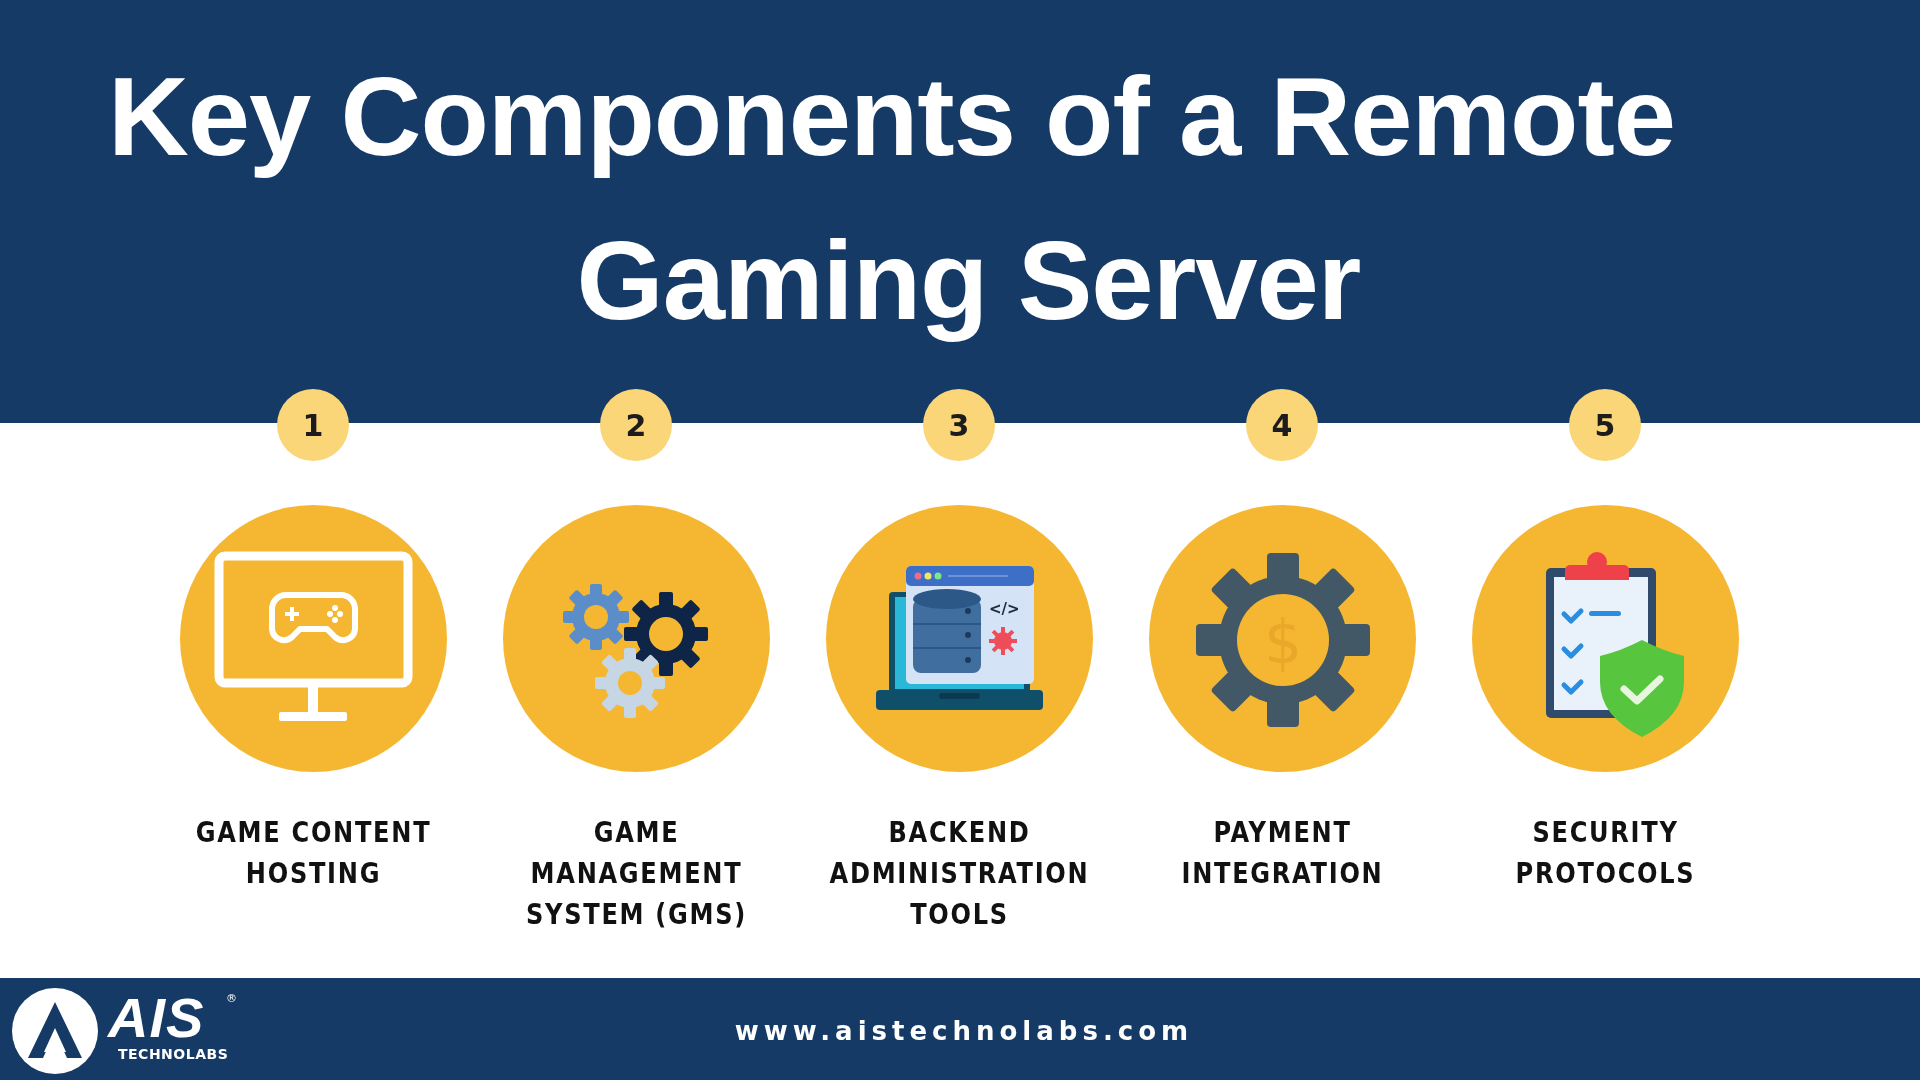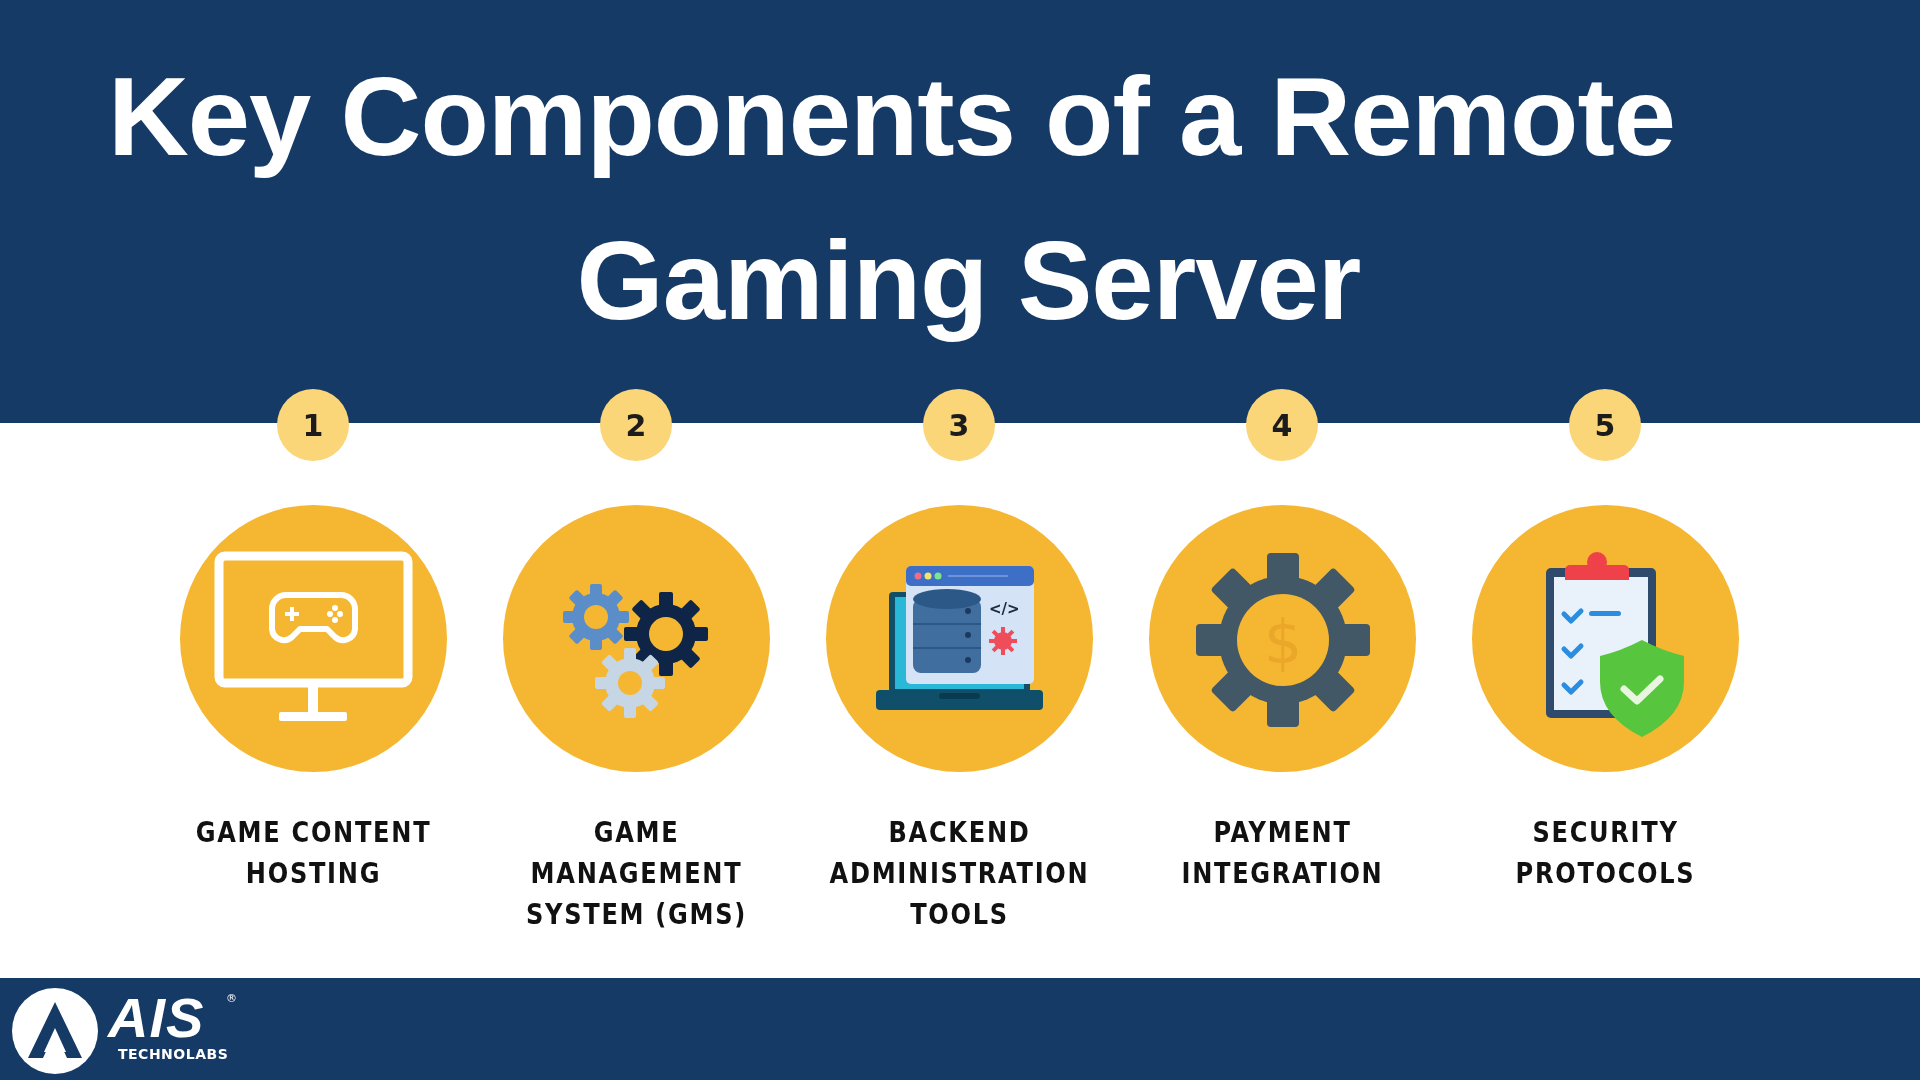--- a/index.html
+++ b/index.html
@@ -182,13 +182,14 @@
     <div class="logo-circle">
       <svg viewBox="0 0 86 86" width="86" height="86">
         <path d="M43 14 L70 70 H55 L43 44 L31 70 H16 Z" fill="#163a66"></path>
         <path d="M43 40 L54 64 H32 Z" fill="#ffffff"></path>
       </svg>
     </div>
     <div class="logo-text">AIS</div>
     <div class="logo-reg">®</div>
     <div class="logo-sub">TECHNOLABS</div>
   </div>
+  <div class="url">www.aistechnolabs.com</div>
 </div>
 
 </body></html>

